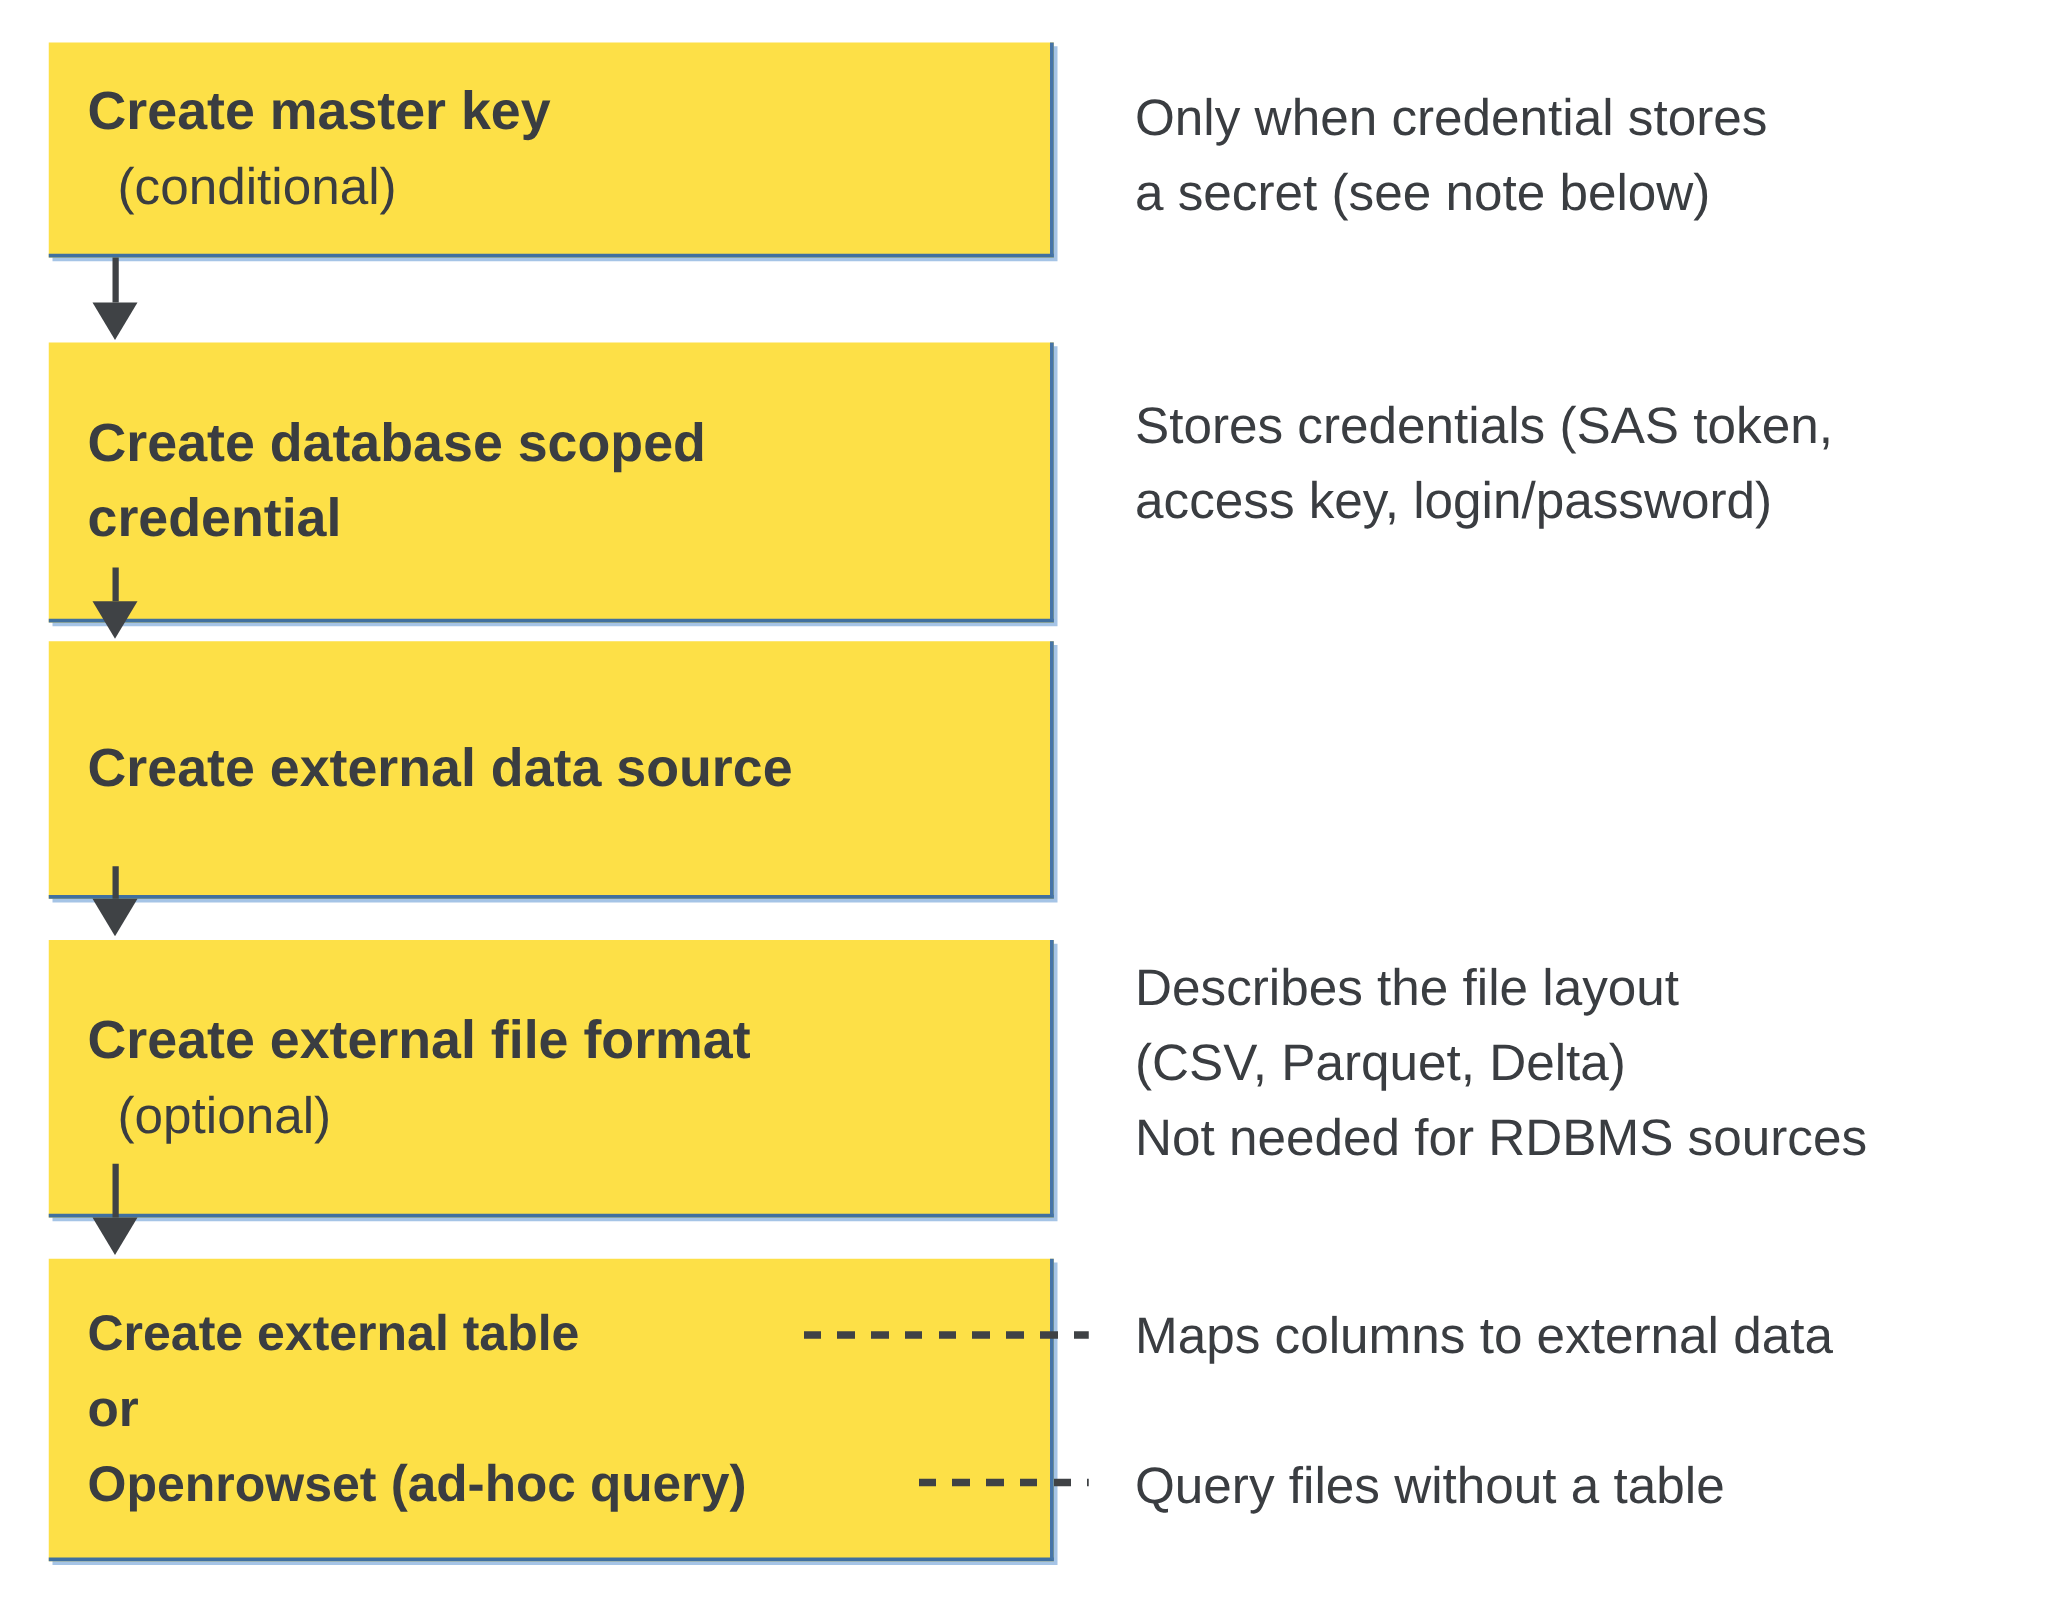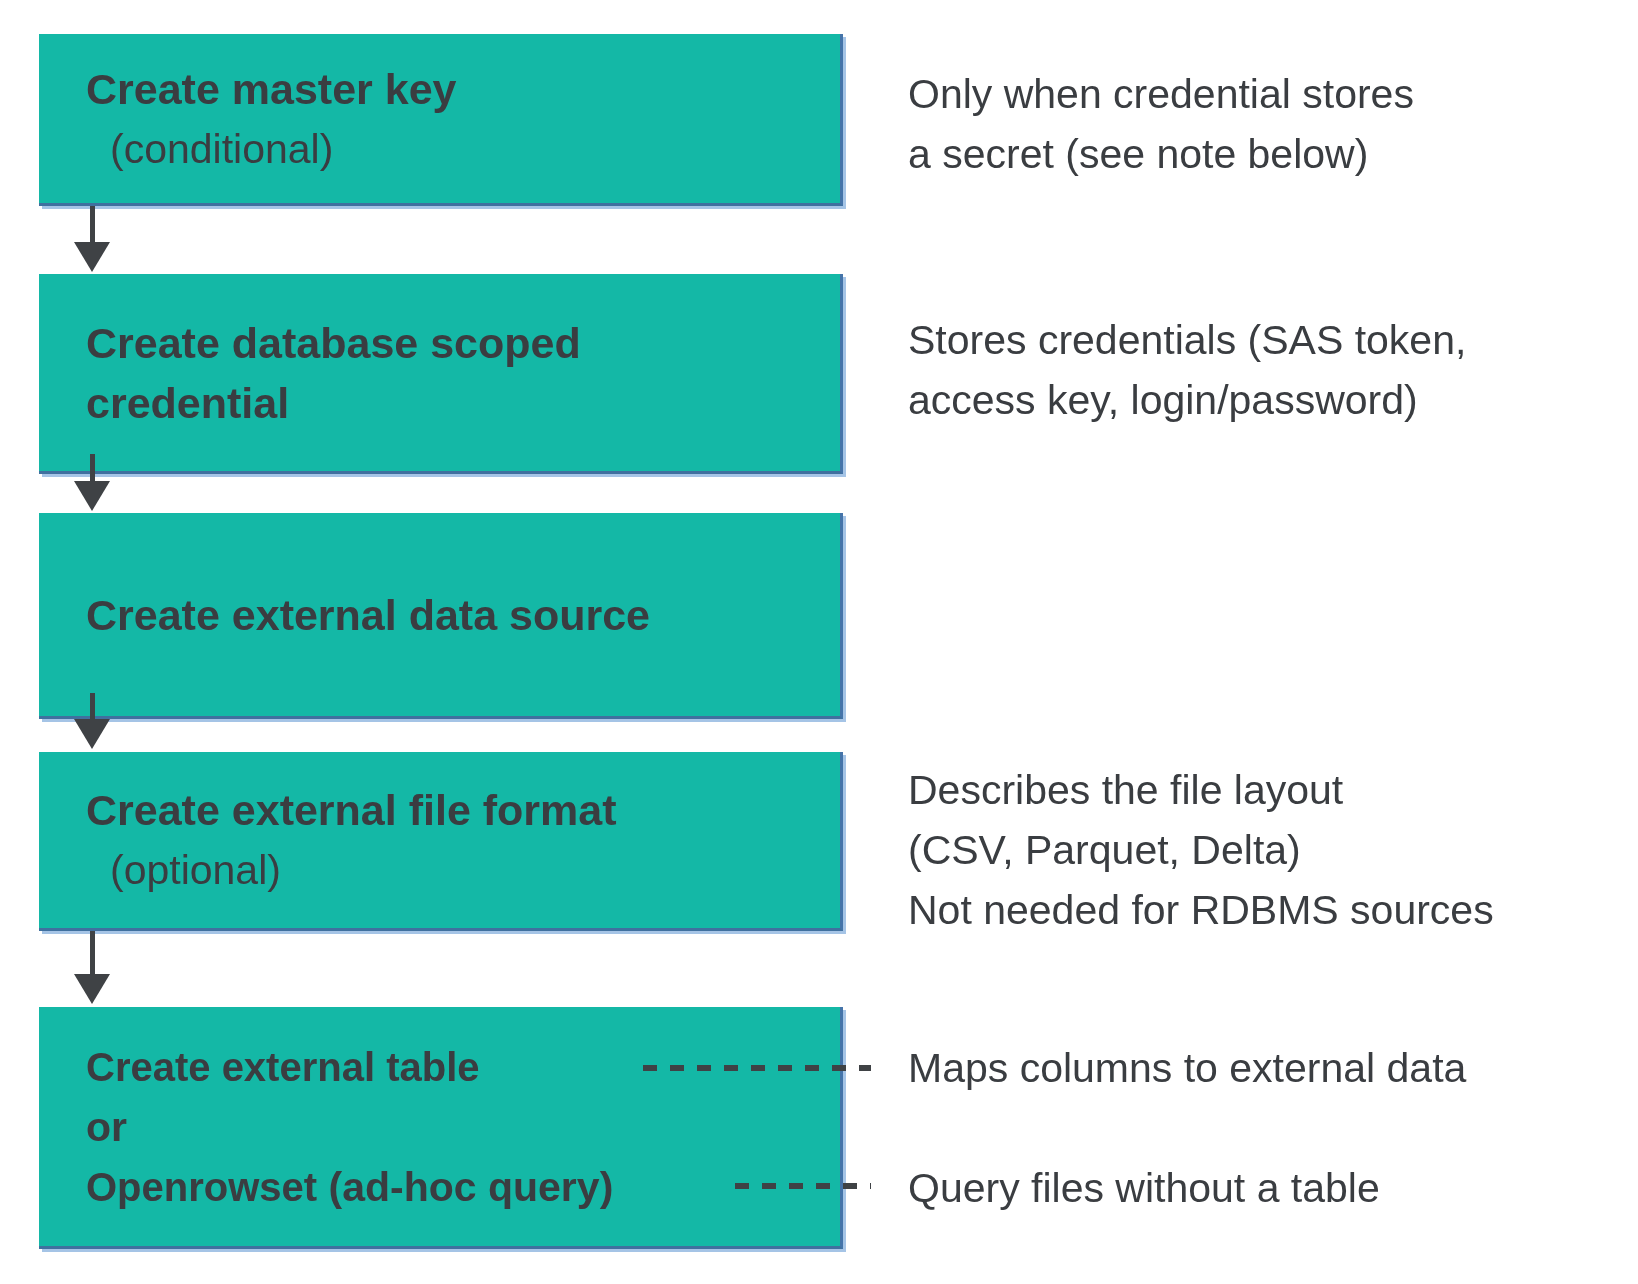--- a/index.html
+++ b/index.html
@@ -16,34 +16,34 @@
     color: #3a3d41;
     overflow: hidden;
   }
 
   
   .box {
     position: absolute;
     left: 39px;
     width: 804px;
     box-sizing: border-box;
-    background: #14b8a6;
+    background: #fde047;
     border-right: 3px solid #4574a9;
     border-bottom: 3px solid #40709f;
     box-shadow: 3px 3px 0 0 #a5c4e6;
     display: flex;
     flex-direction: column;
     justify-content: center;
-    padding-left: 47px;
+    padding-left: 31px;
     padding-right: 20px;
   }
   .box-1 { top: 34px;   height: 172px; }
-  .box-2 { top: 274px;  height: 200px; }
+  .box-2 { top: 274px;  height: 224px; }
   .box-3 { top: 513px;  height: 206px; }
-  .box-4 { top: 752px;  height: 179px; }
+  .box-4 { top: 752px;  height: 222px; }
   .box-5 { top: 1007px; height: 242px; }
 
   .box-title {
     font-size: 43px;
     font-weight: bold;
     line-height: 60px;
     white-space: pre-line;
   }
   .box-note {
     font-size: 41px;

